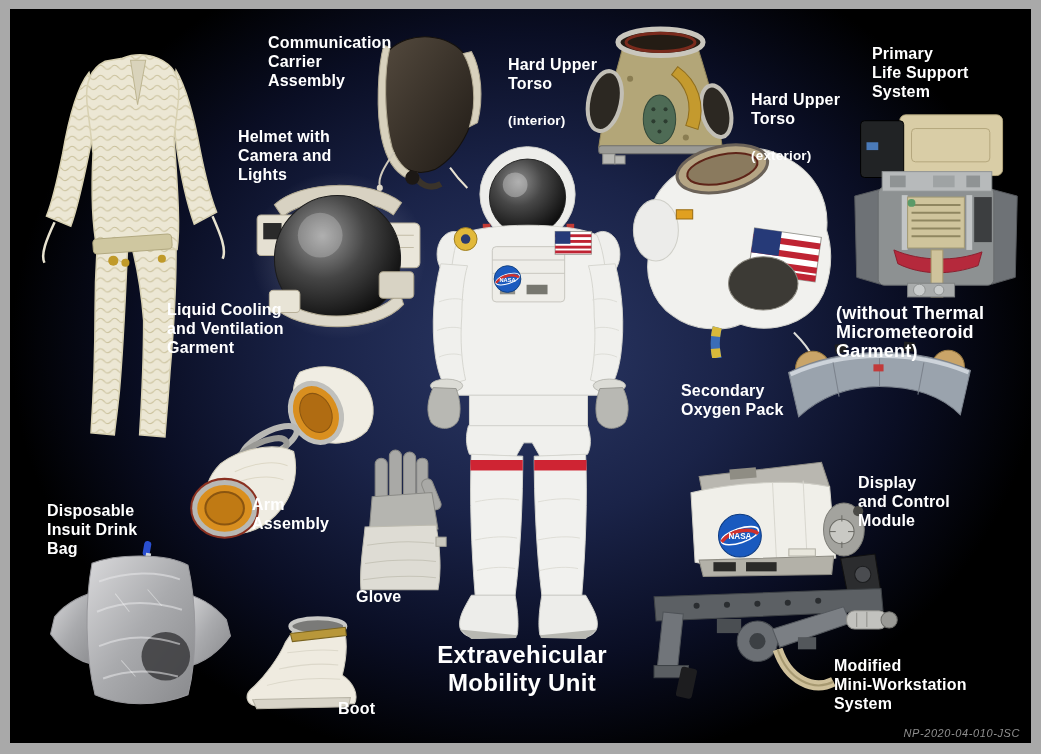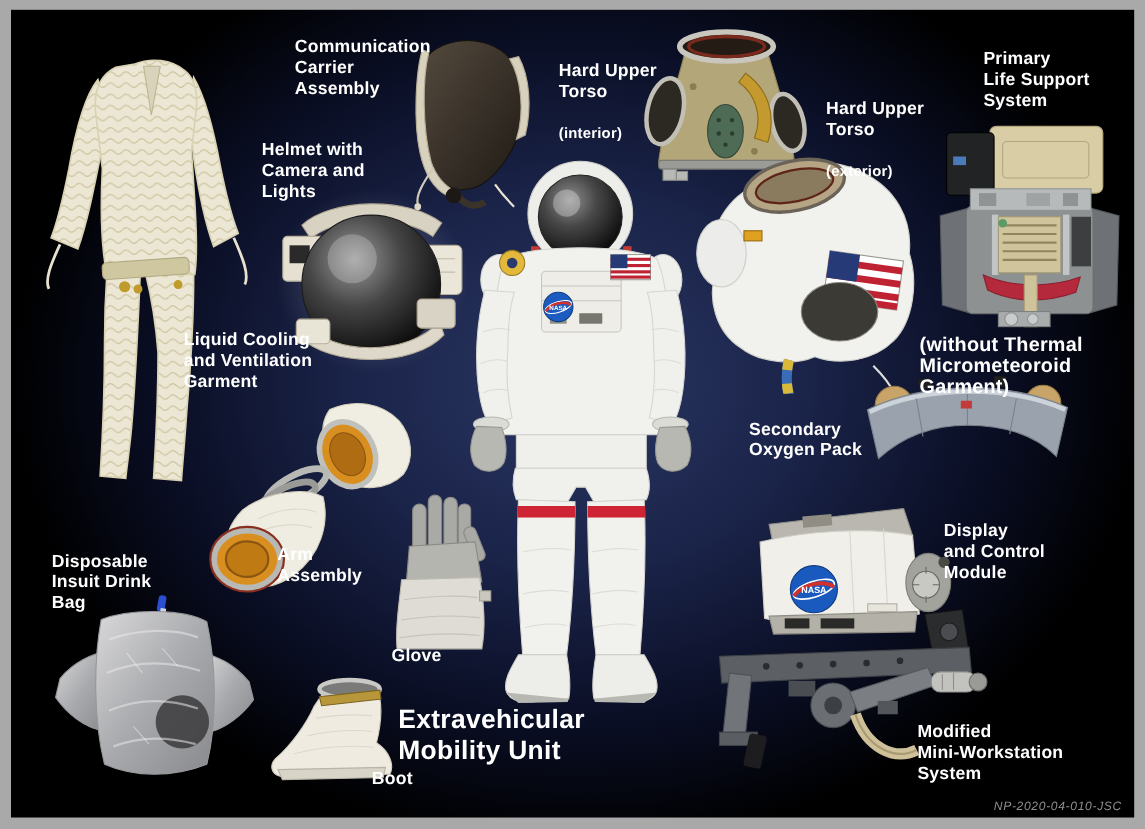--- a/index.html
+++ b/index.html
@@ -15,21 +15,21 @@
   }
   .photo{position:absolute;}
   .label{
     position:absolute;color:#ffffff;font-weight:700;
     font-size:16px;line-height:19px;white-space:pre-line;letter-spacing:.2px;
   }
   .label span{display:block;}
   .sub{font-size:13.5px;line-height:17px;}
   .note{font-size:18px;line-height:19px;}
   .title{
-    position:absolute;color:#ffffff;font-weight:700;text-align:left;
+    position:absolute;color:#ffffff;font-weight:700;text-align:center;
     font-size:24px;line-height:28px;white-space:pre-line;letter-spacing:.3px;
   }
   .docnum{
     position:absolute;color:#8f8f8f;font-weight:400;
     font-size:11px;letter-spacing:.6px;font-style:italic;
   }
 </style>
 </head>
 <body>
 
@@ -369,21 +369,21 @@
 Torso</span>
   <span class="sub">(interior)</span>
 </div>
 
 <div class="label" style="left:751px;top:71px">
   <span>Hard Upper
 Torso</span>
   <span class="sub">(exterior)</span>
 </div>
 
-<div class="label" style="left:894px;top:44px">Primary
+<div class="label" style="left:872px;top:44px">Primary
 Life Support
 System</div>
 
 <div class="label" style="left:238px;top:127px">Helmet with
 Camera and
 Lights</div>
 
 <div class="label" style="left:167px;top:300px">Liquid Cooling
 and Ventilation
 Garment</div>

